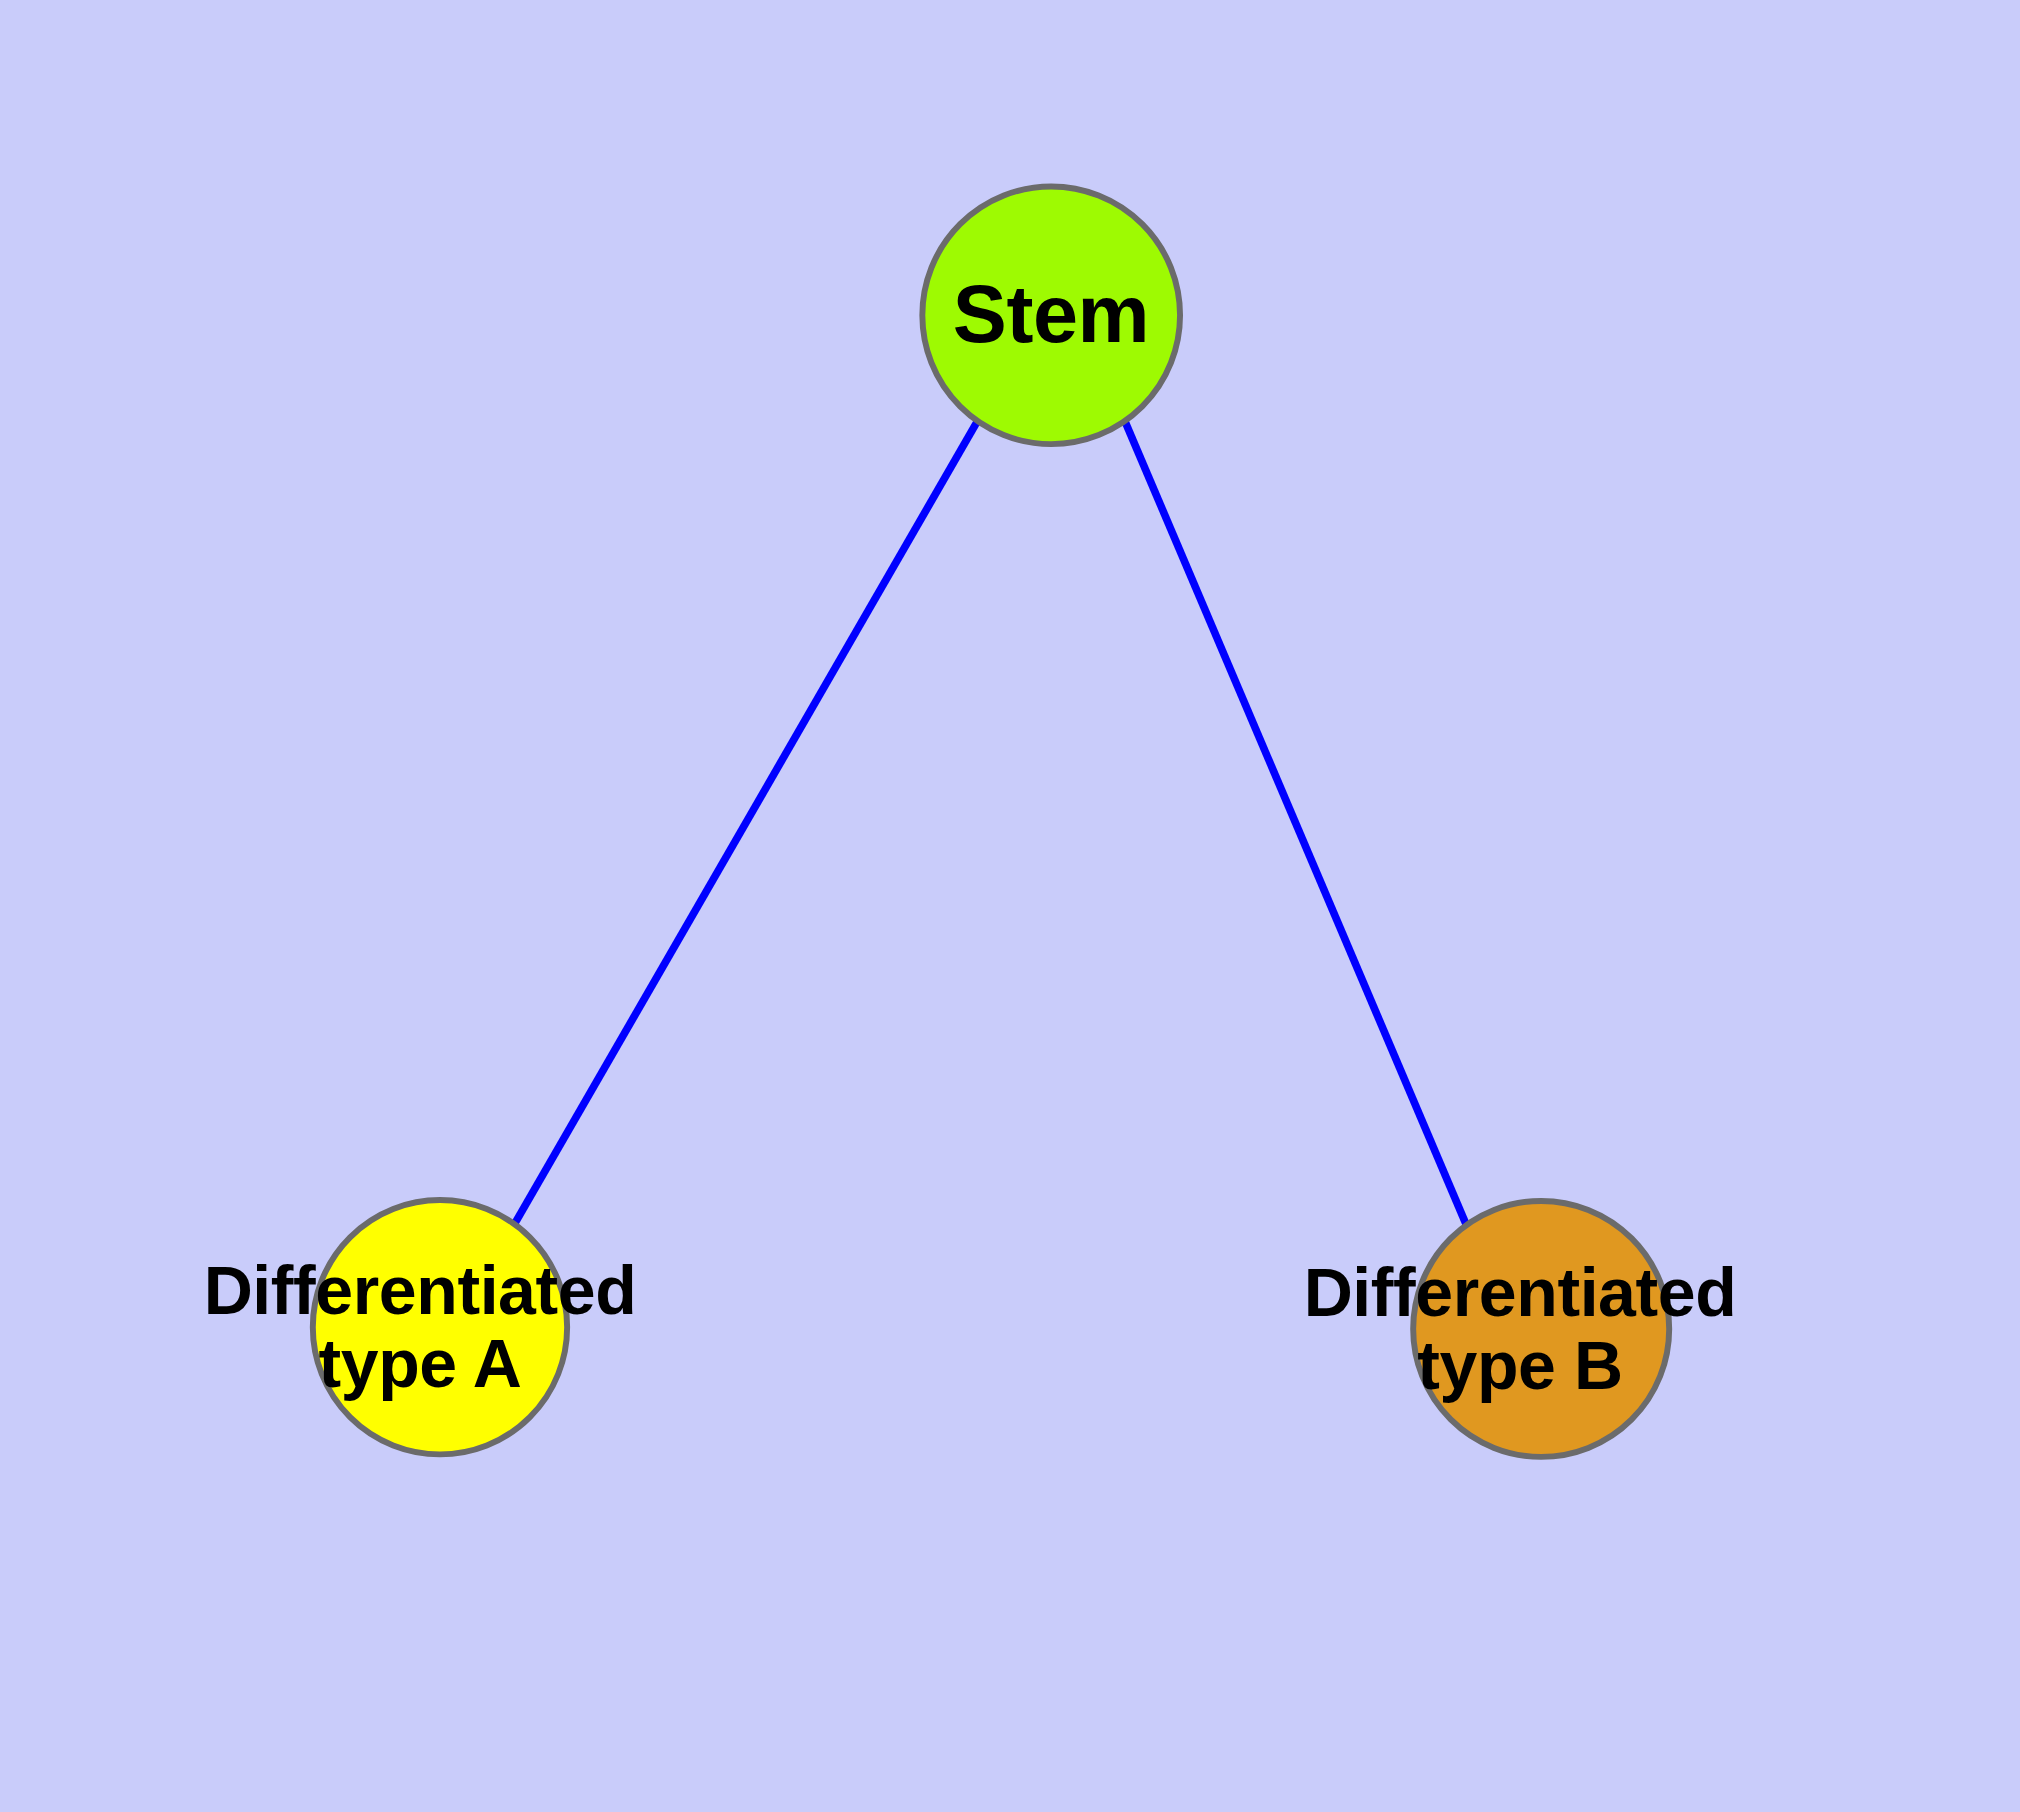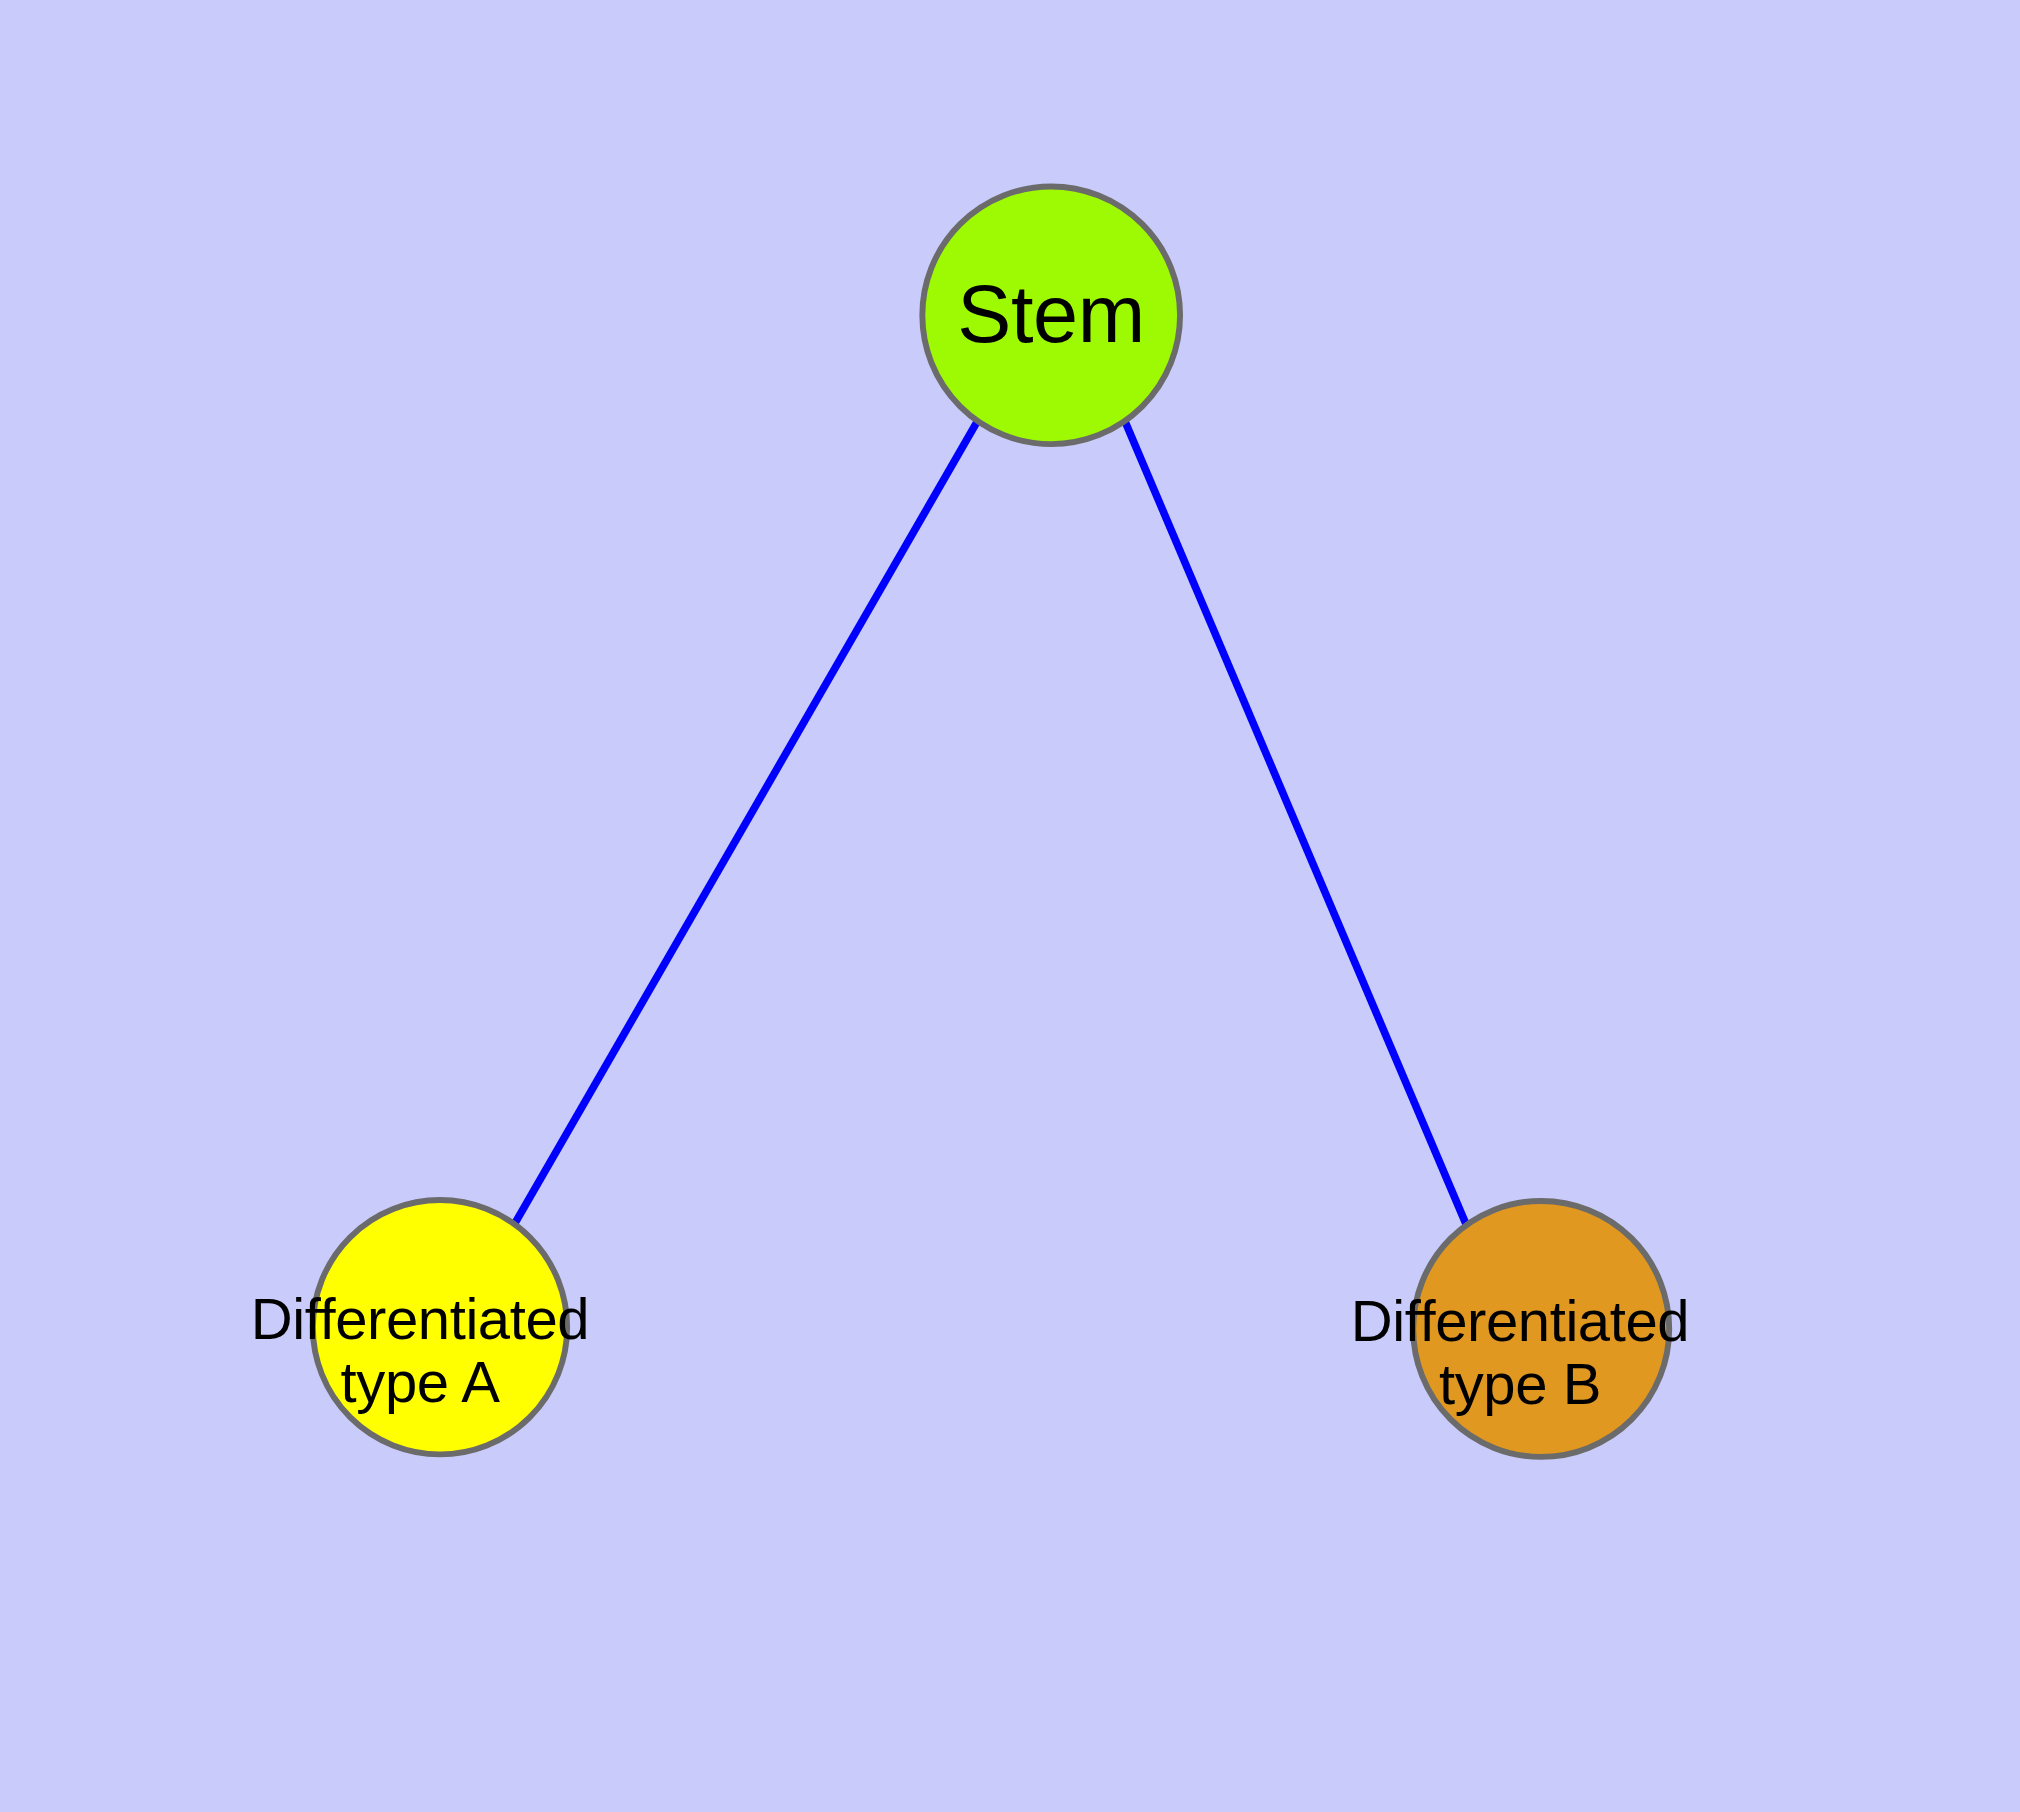--- a/index.html
+++ b/index.html
@@ -25,34 +25,33 @@
   #graph-svg {
     position: absolute;
     left: 0;
     top: 0;
     width: 2021px;
     height: 1812px;
   }
   .node-label {
     position: absolute;
     color: #000000;
-    font-weight: normal;
+    font-weight: bold;
     text-align: center;
     white-space: pre;
     line-height: 1.08;
     letter-spacing: -0.4px;
     pointer-events: none;
     transform: translate(-50%, -50%);
   }
   .label-stem {
     font-size: 81px;
   }
   .label-child {
-    font-size: 58px;
-    margin-top: 24px;
+    font-size: 68px;
   }
 </style>
 </head>
 <body>
 
 <div id="canvas" style="width: 2021px; height: 1812px;">
 
   <div id="bg-rect" style="background: rgb(201, 204, 250);"></div>
 
   <svg id="graph-svg" viewBox="0 0 2384 2138" preserveAspectRatio="none" xmlns="http://www.w3.org/2000/svg" style="width: 2021px; height: 1812px;">

